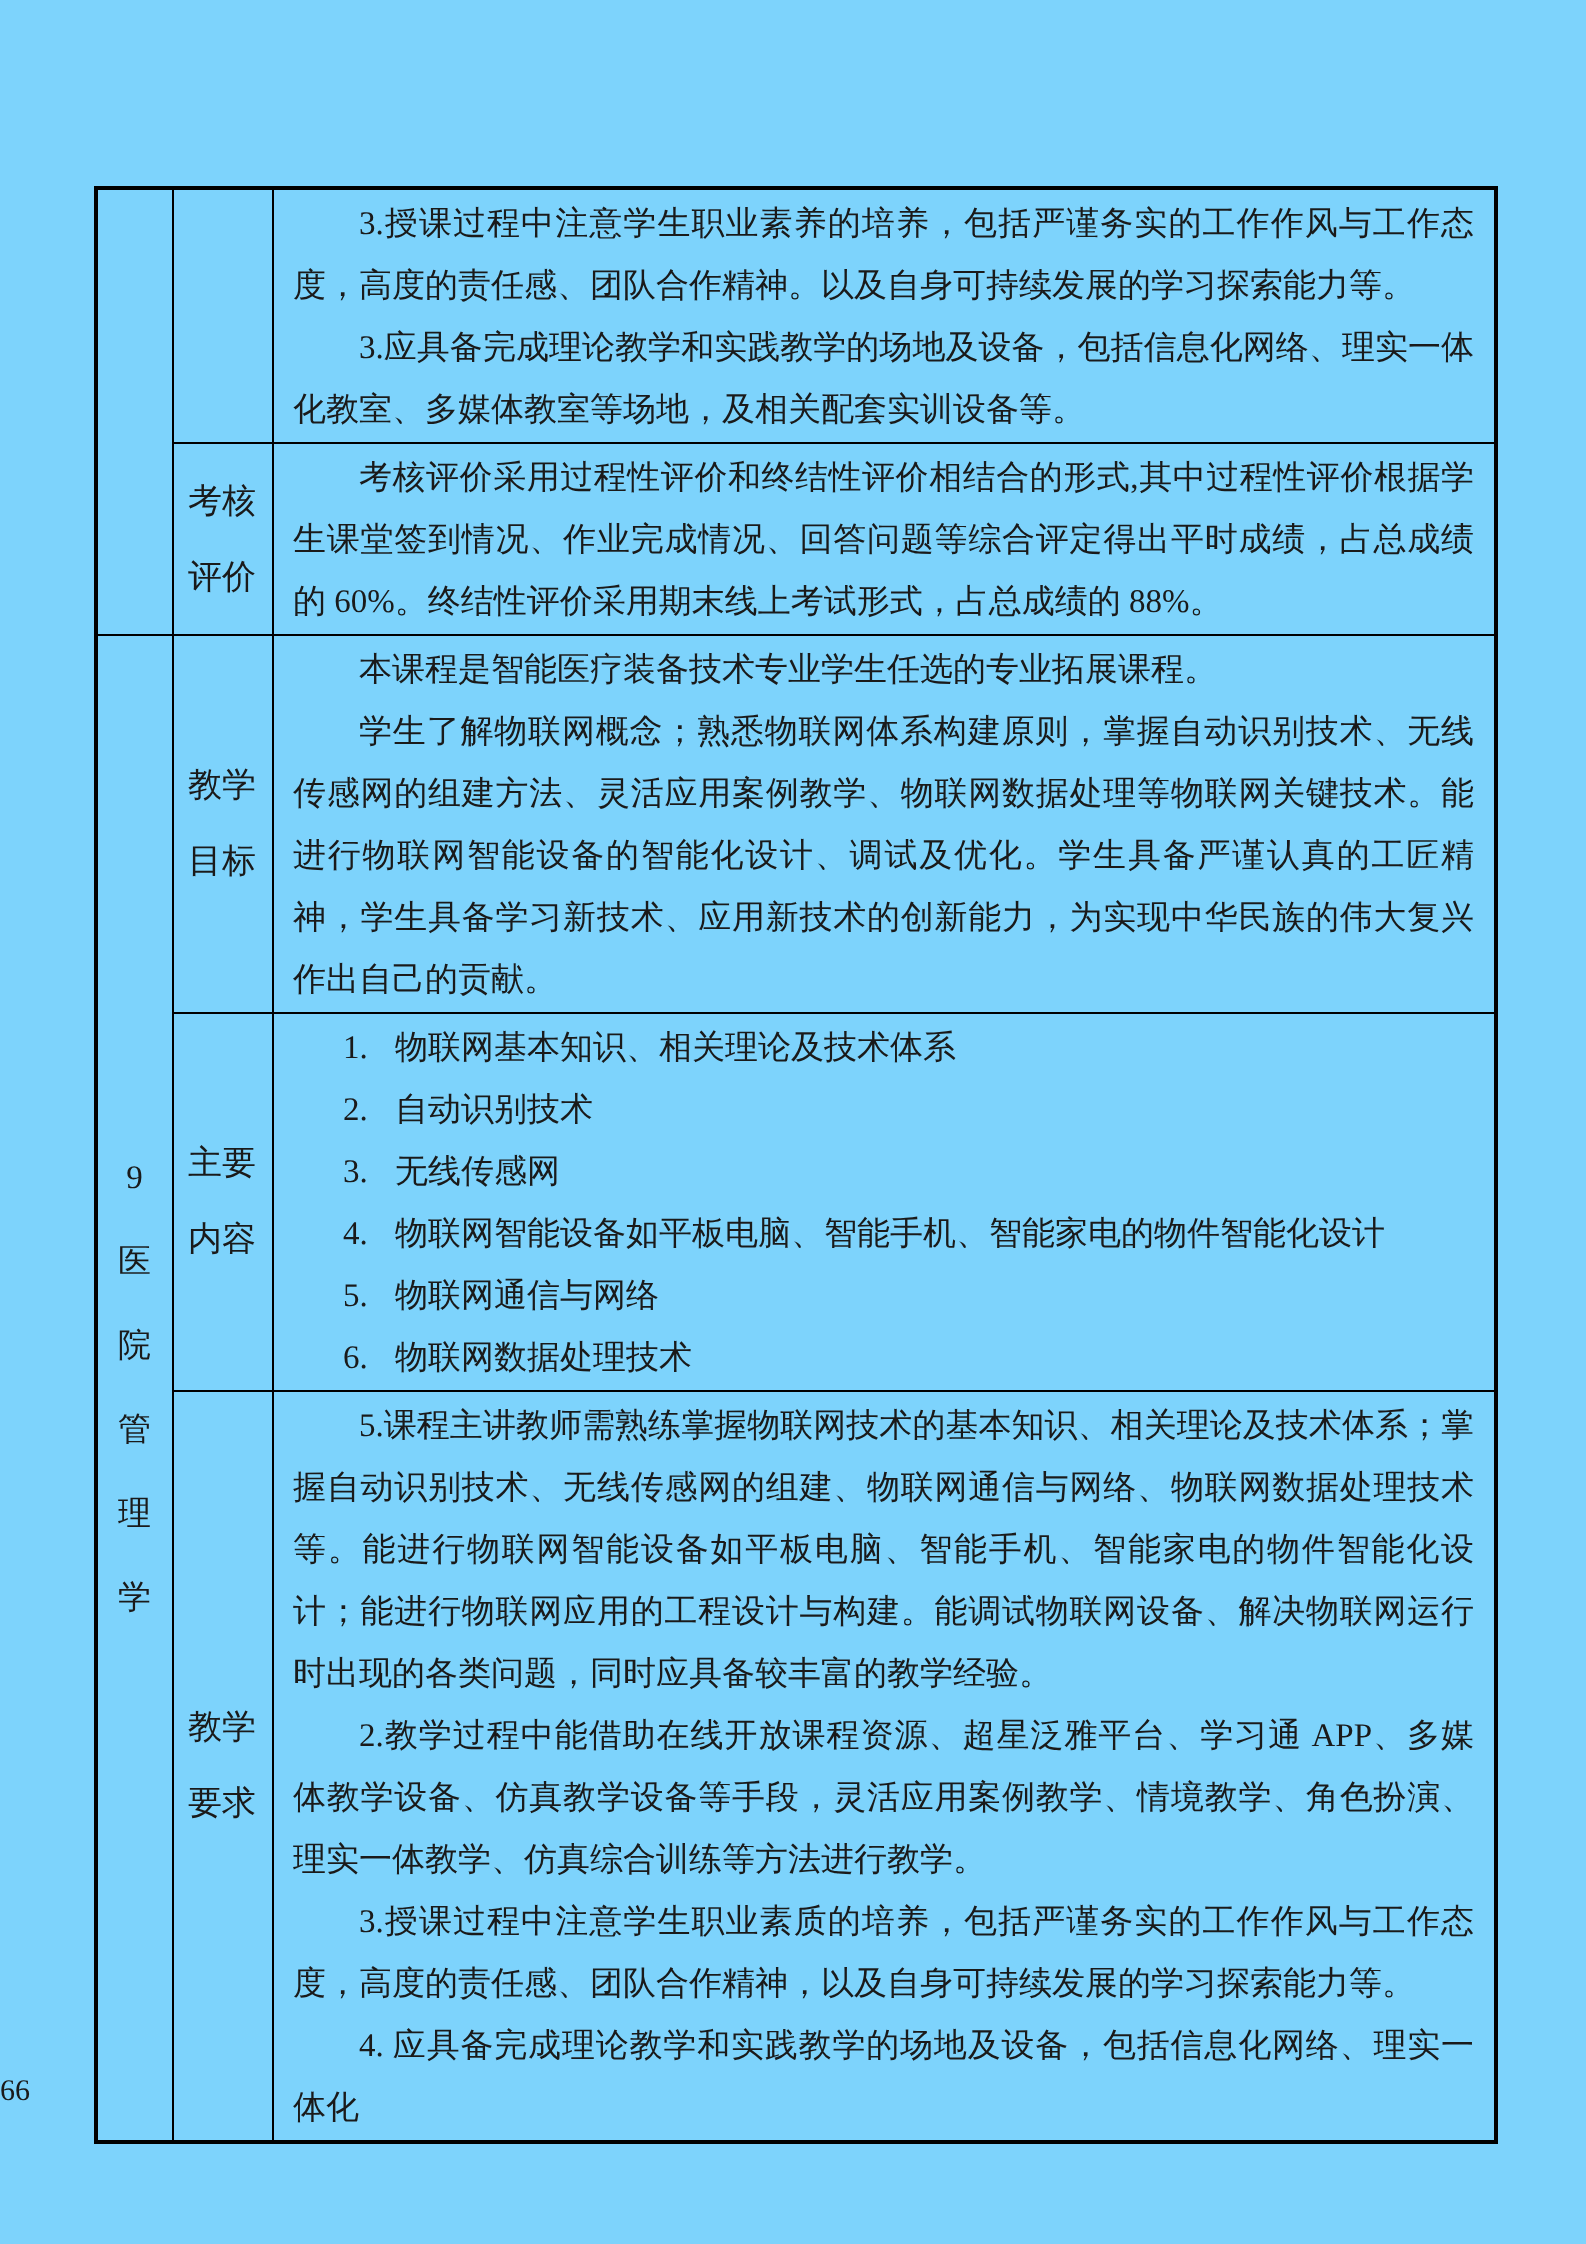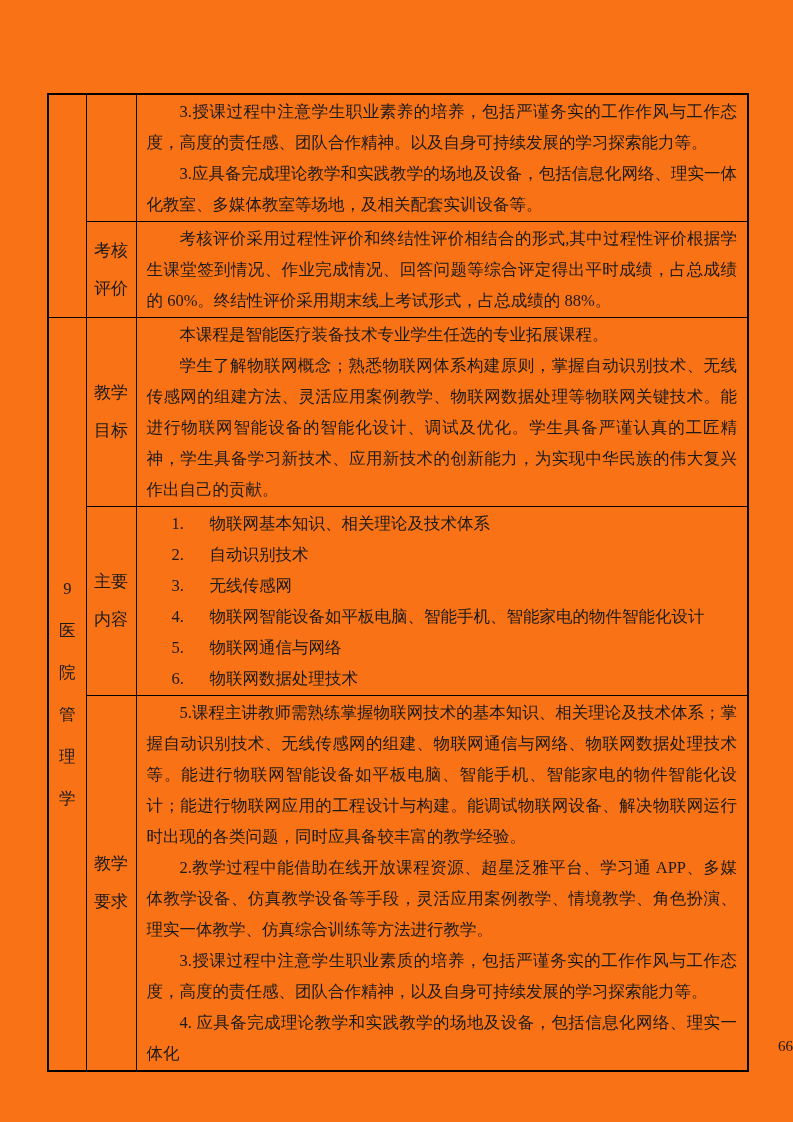--- a/index.html
+++ b/index.html
@@ -5,21 +5,21 @@
   html, body {
     margin: 0;
     padding: 0;
     background: #e8e8e8;
   }
   .page {
     position: relative;
     width: 793px;
     height: 1122px;
     margin: 0 auto;
-    background: #f97316;
+    background: #7dd3fc;
     font-family: "Liberation Serif", "DejaVu Serif", serif;
     color: #1a1a1a;
     overflow: hidden;
   }
   table.doc-table {
     position: absolute;
     left: 47px;
     top: 93px;
     width: 700px;
     border-collapse: collapse;
@@ -59,28 +59,27 @@
   .topic-item {
     display: flex;
     line-height: 31px;
   }
   .topic-item .num {
     width: 26px;
     flex: none;
   }
   .topic-item .txt {
     flex: 1;
-    margin-left: 12px;
   }
   .page-number {
     position: absolute;
     left: 0;
     right: 0;
     top: 1036px;
-    text-align: right;
+    text-align: left;
     font-size: 15px;
     line-height: 20px;
   }
 </style>
 </head>
 <body>
 
 <div class="page">
 
   <table class="doc-table">

